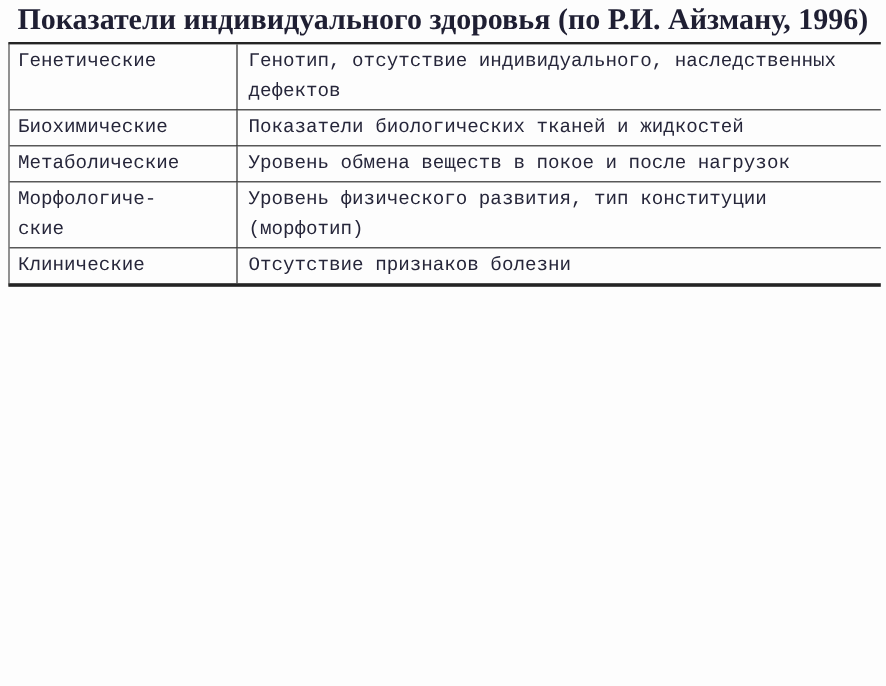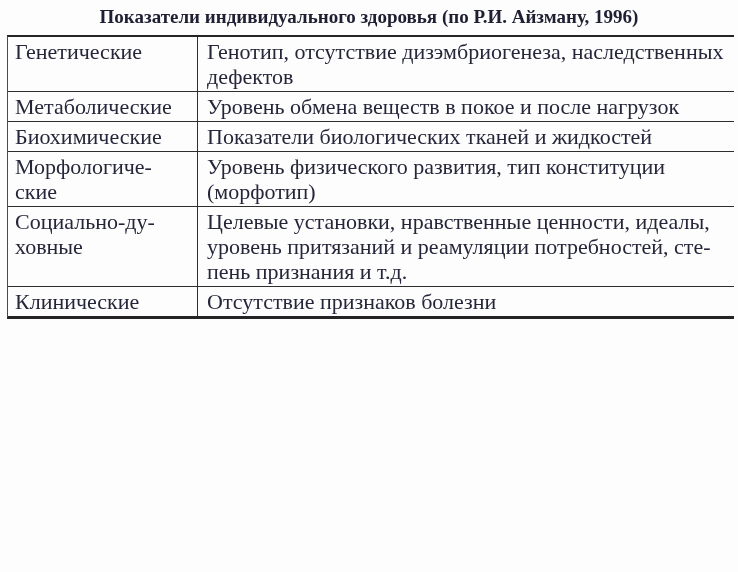--- a/index.html
+++ b/index.html
@@ -10,85 +10,79 @@
   body {
     width: 738px;
     height: 572px;
     overflow: hidden;
     font-family: "Liberation Serif", "DejaVu Serif", serif;
     color: #26263a;
   }
   .page-title {
     text-align: center;
     font-weight: bold;
-    font-size: 19px;
+    font-size: 25px;
     line-height: 22px;
     padding-top: 6px;
     margin-bottom: 7px;
     color: #1f1f33;
   }
   .health-table {
     display: table;
     table-layout: fixed;
     width: 726px;
     margin-left: 7px;
     border-top: 2px solid #242424;
     border-bottom: 3px solid #242424;
     border-left: 1px solid #4a4a4a;
   }
   .t-row { display: table-row; }
   .cell {
     display: table-cell;
     vertical-align: top;
-    font-size: 22px;
+    font-size: 16px;
     line-height: 25px;
     white-space: pre-line;
     border-bottom: 1px solid #2e2e2e;
     padding: 2px 6px 2px 7px;
+    font-family: Liberation Mono, monospace;
   }
   .t-row:last-child .cell { border-bottom: none; }
   .cat-cell {
     width: 176px;
     border-right: 1px solid #2e2e2e;
   }
   .desc-cell {
     padding-left: 9px;
   }
 </style>
 </head>
 <body>
 
 <div>
   <div class="page-title">Показатели индивидуального здоровья (по Р.И. Айзману, 1996)</div>
 
   <div class="health-table">
     <div class="t-row">
       <div class="cell cat-cell">Генетические</div>
-      <div class="cell desc-cell">Генотип, отсутствие дизэмбриогенеза, наследственных
+      <div class="cell desc-cell">Генотип, отсутствие индивидуального, наследственных
 дефектов</div>
+    </div>
+    <div class="t-row">
+      <div class="cell cat-cell">Биохимические</div>
+      <div class="cell desc-cell">Показатели биологических тканей и жидкостей</div>
     </div>
     <div class="t-row">
       <div class="cell cat-cell">Метаболические</div>
       <div class="cell desc-cell">Уровень обмена веществ в покое и после нагрузок</div>
     </div>
     <div class="t-row">
-      <div class="cell cat-cell">Биохимические</div>
-      <div class="cell desc-cell">Показатели биологических тканей и жидкостей</div>
-    </div>
-    <div class="t-row">
       <div class="cell cat-cell">Морфологиче-
 ские</div>
       <div class="cell desc-cell">Уровень физического развития, тип конституции
 (морфотип)</div>
-    </div>
-    <div class="t-row">
-      <div class="cell cat-cell">Социально-ду-
-ховные</div>
-      <div class="cell desc-cell">Целевые установки, нравственные ценности, идеалы,
-уровень притязаний и реамуляции потребностей, сте-
-пень признания и т.д.</div>
     </div>
     <div class="t-row">
       <div class="cell cat-cell">Клинические</div>
       <div class="cell desc-cell">Отсутствие признаков болезни</div>
     </div>
   </div>
 </div>
 
 </body></html>

